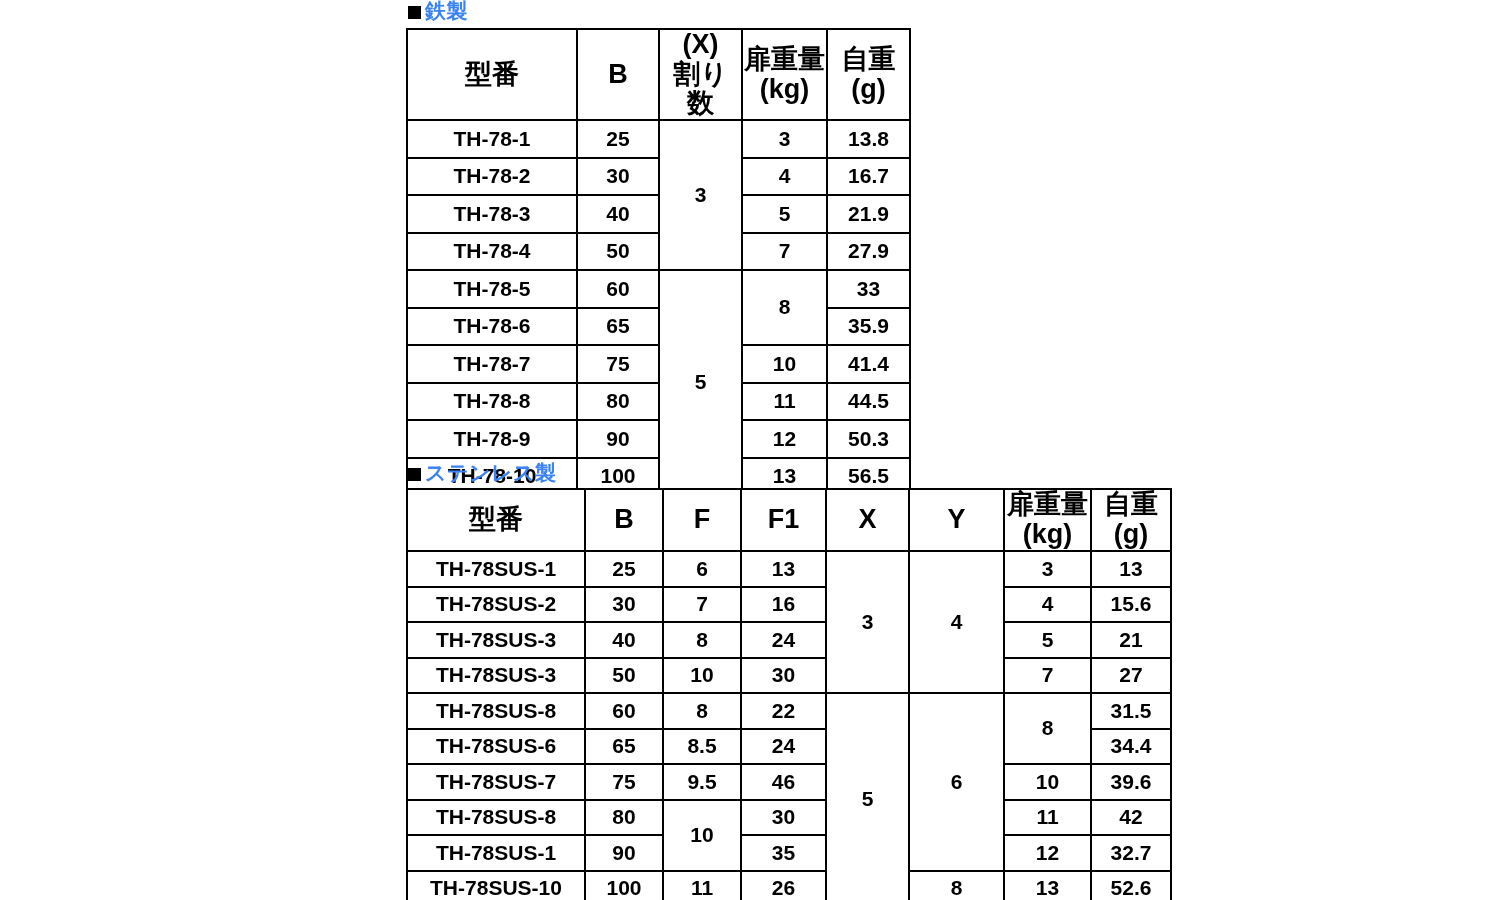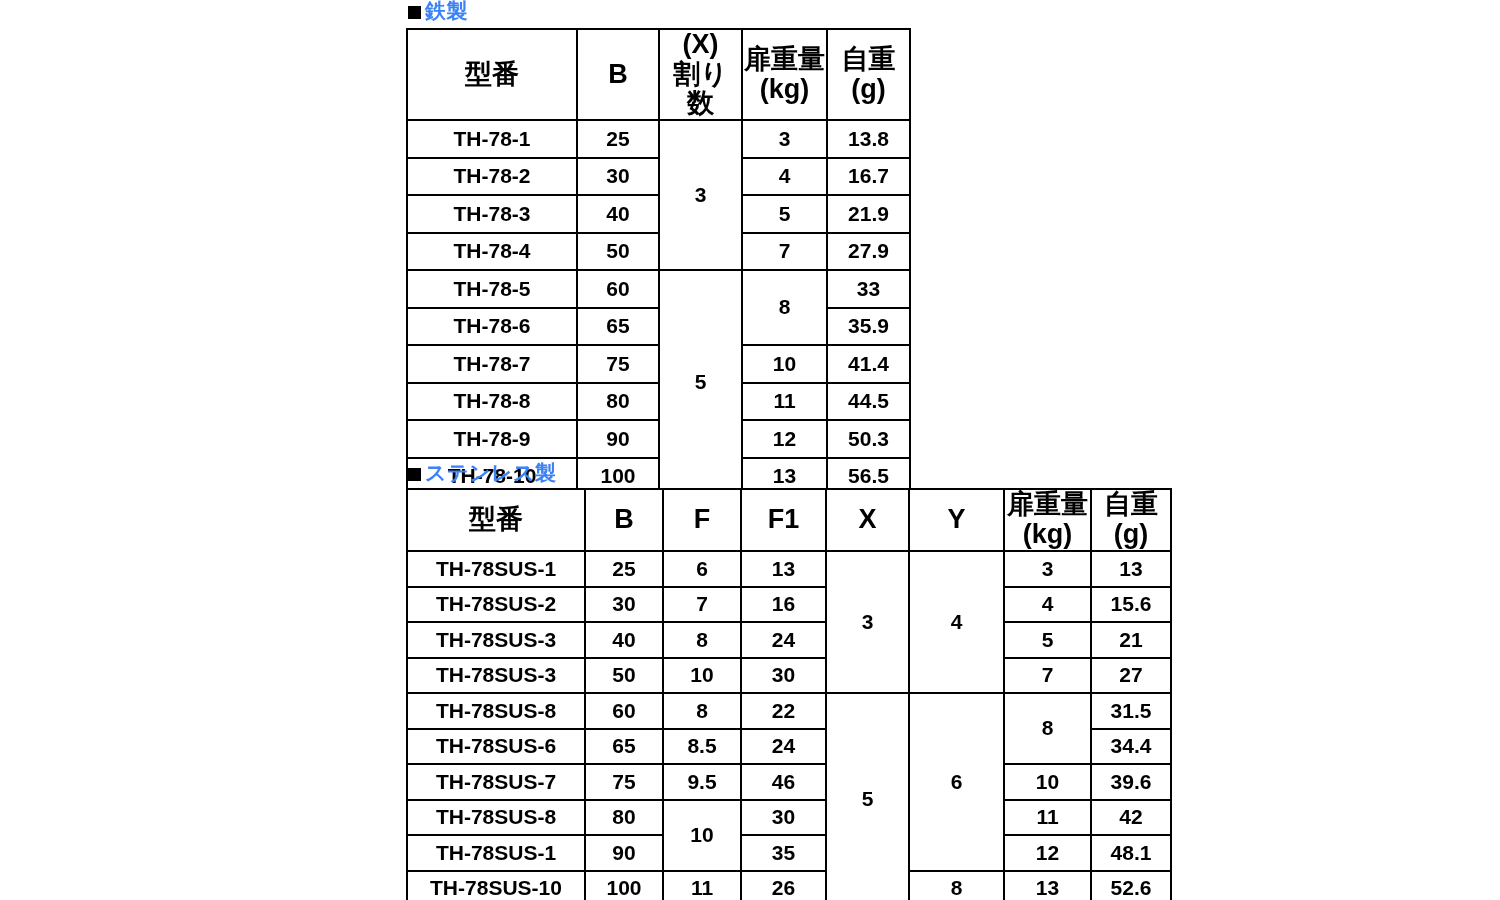--- a/index.html
+++ b/index.html
@@ -297,21 +297,21 @@
       <td rowspan="2">10</td>
       <td>30</td>
       <td>11</td>
       <td>42</td>
     </tr>
     <tr>
       <td>TH-78SUS-1</td>
       <td>90</td>
       <td>35</td>
       <td>12</td>
-      <td>48.1</td>
+      <td>32.7</td>
     </tr>
     <tr>
       <td>TH-78SUS-10</td>
       <td>100</td>
       <td>11</td>
       <td>26</td>
       <td>8</td>
       <td>13</td>
       <td>52.6</td>
     </tr>

